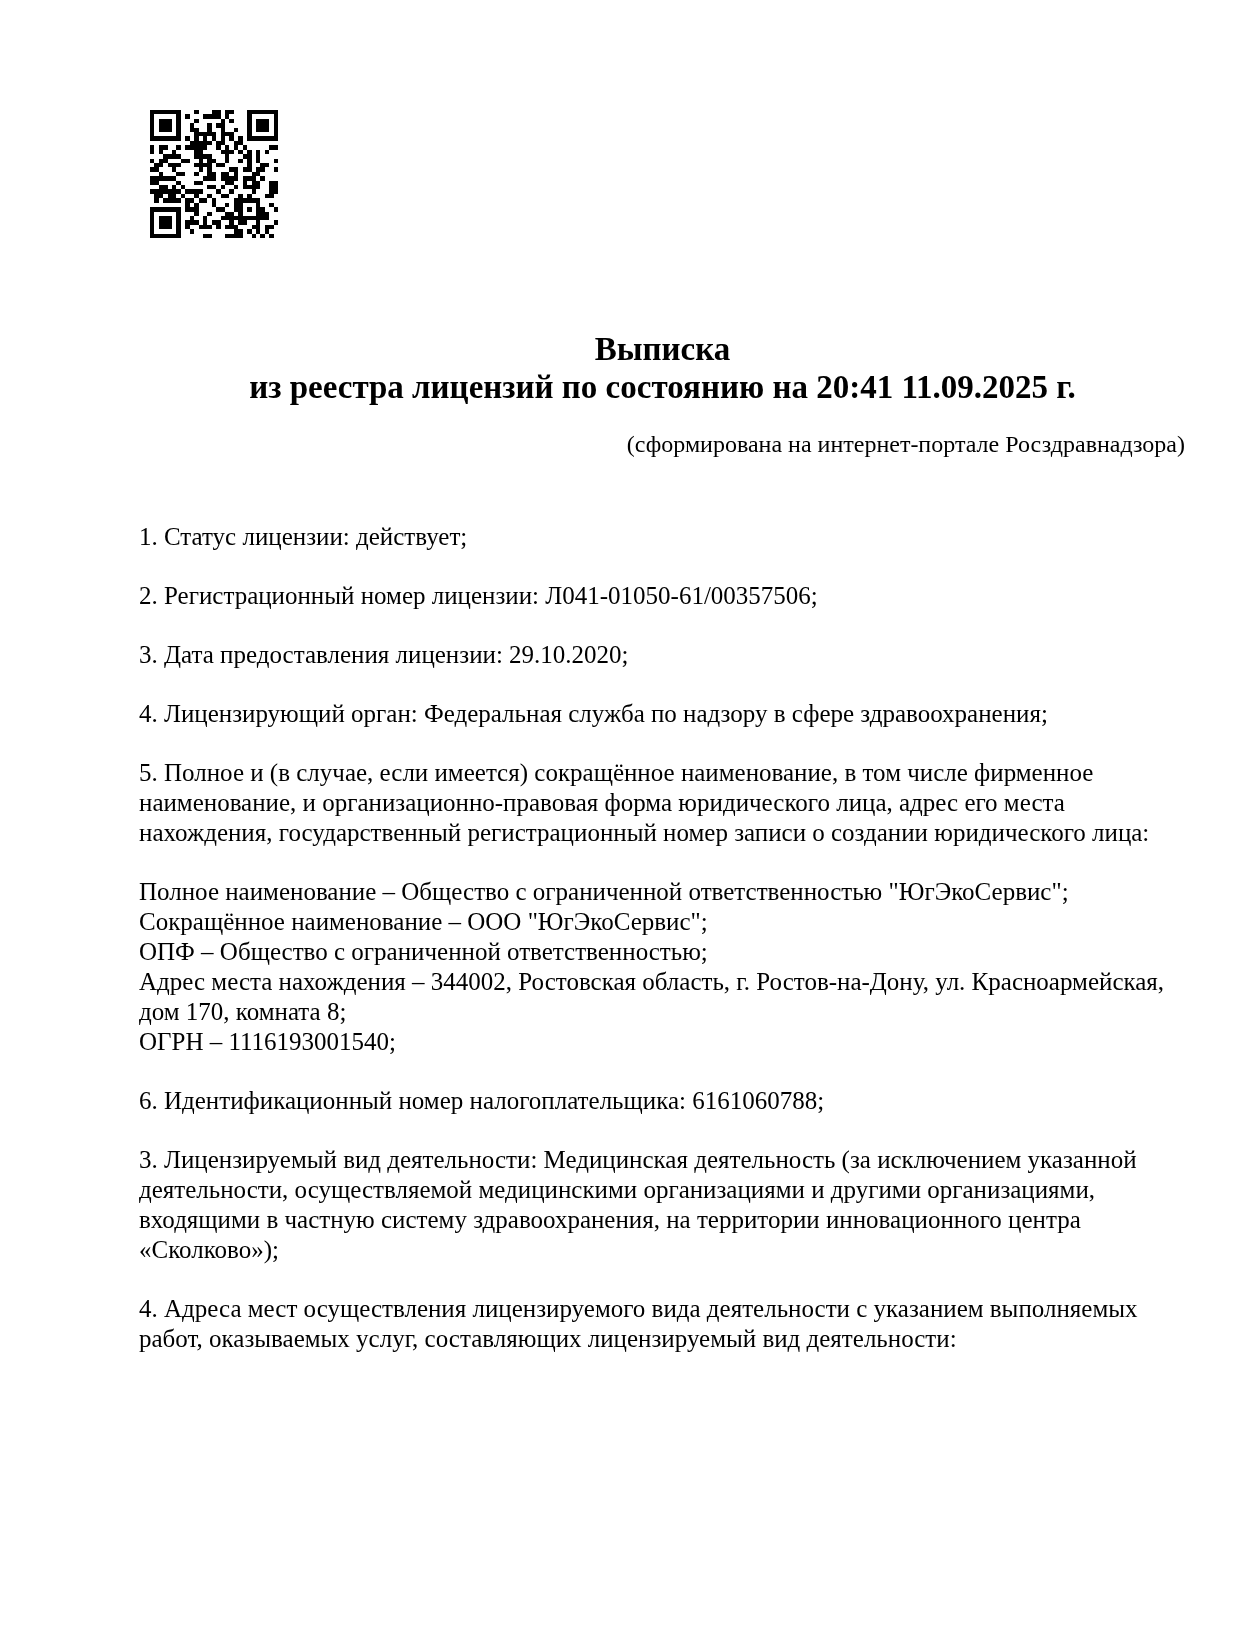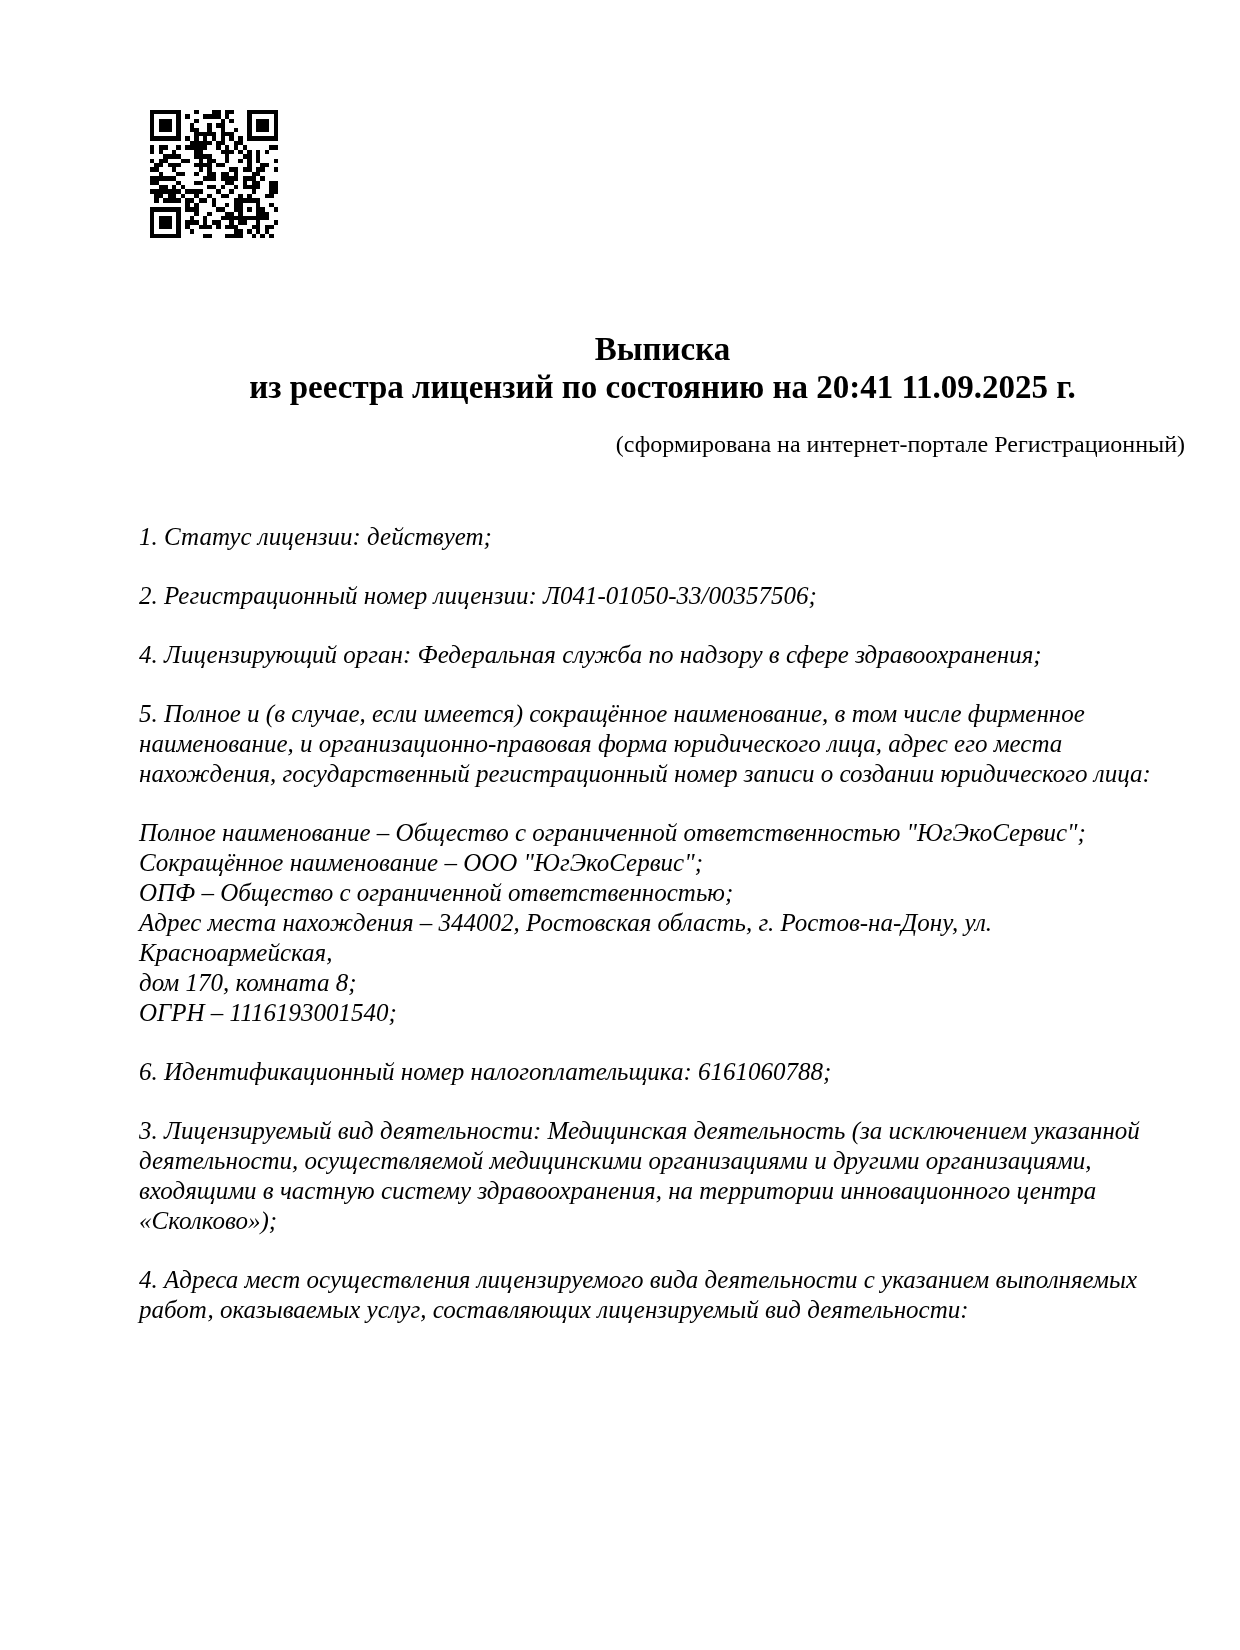--- a/index.html
+++ b/index.html
@@ -28,21 +28,20 @@
     text-align:right;
   }
   .content{
     position:absolute;left:139px;top:522px;width:1046px;
     font-size:25px;line-height:30px;
     text-align:left;
   }
   .para{
     margin:0 0 29px 0;
     white-space:pre-line;
-    font-style:italic;
   }
 </style>
 </head>
 <body>
 
 <div class="page">
 
   <div class="qr" id="qr">
       <svg viewBox="0 0 29 29" shape-rendering="crispEdges" fill="#000000" xmlns="http://www.w3.org/2000/svg">
         <rect x="0" y="0" width="1" height="1"></rect>
@@ -445,25 +444,26 @@
         <rect x="20" y="28" width="1" height="1"></rect>
         <rect x="23" y="28" width="1" height="1"></rect>
         <rect x="25" y="28" width="1" height="1"></rect>
         <rect x="27" y="28" width="1" height="1"></rect>
       </svg>
     </div>
 
   <div class="title">Выписка
 из реестра лицензий по состоянию на 20:41 11.09.2025 г.</div>
 
-  <div class="note">(сформирована на интернет-портале Регистрационный)</div>
+  <div class="note">(сформирована на интернет-портале Росздравнадзора)</div>
 
   <div class="content">
     <div class="para">1. Статус лицензии: действует;</div>
-    <div class="para">2. Регистрационный номер лицензии: Л041-01050-33/00357506;</div>
+    <div class="para">2. Регистрационный номер лицензии: Л041-01050-61/00357506;</div>
+    <div class="para">3. Дата предоставления лицензии: 29.10.2020;</div>
     <div class="para">4. Лицензирующий орган: Федеральная служба по надзору в сфере здравоохранения;</div>
     <div class="para">5. Полное и (в случае, если имеется) сокращённое наименование, в том числе фирменное
 наименование, и организационно-правовая форма юридического лица, адрес его места
 нахождения, государственный регистрационный номер записи о создании юридического лица:</div>
     <div class="para">Полное наименование – Общество с ограниченной ответственностью "ЮгЭкоСервис";
 Сокращённое наименование – ООО "ЮгЭкоСервис";
 ОПФ – Общество с ограниченной ответственностью;
 Адрес места нахождения – 344002, Ростовская область, г. Ростов-на-Дону, ул. Красноармейская,
 дом 170, комната 8;
 ОГРН – 1116193001540;</div>

